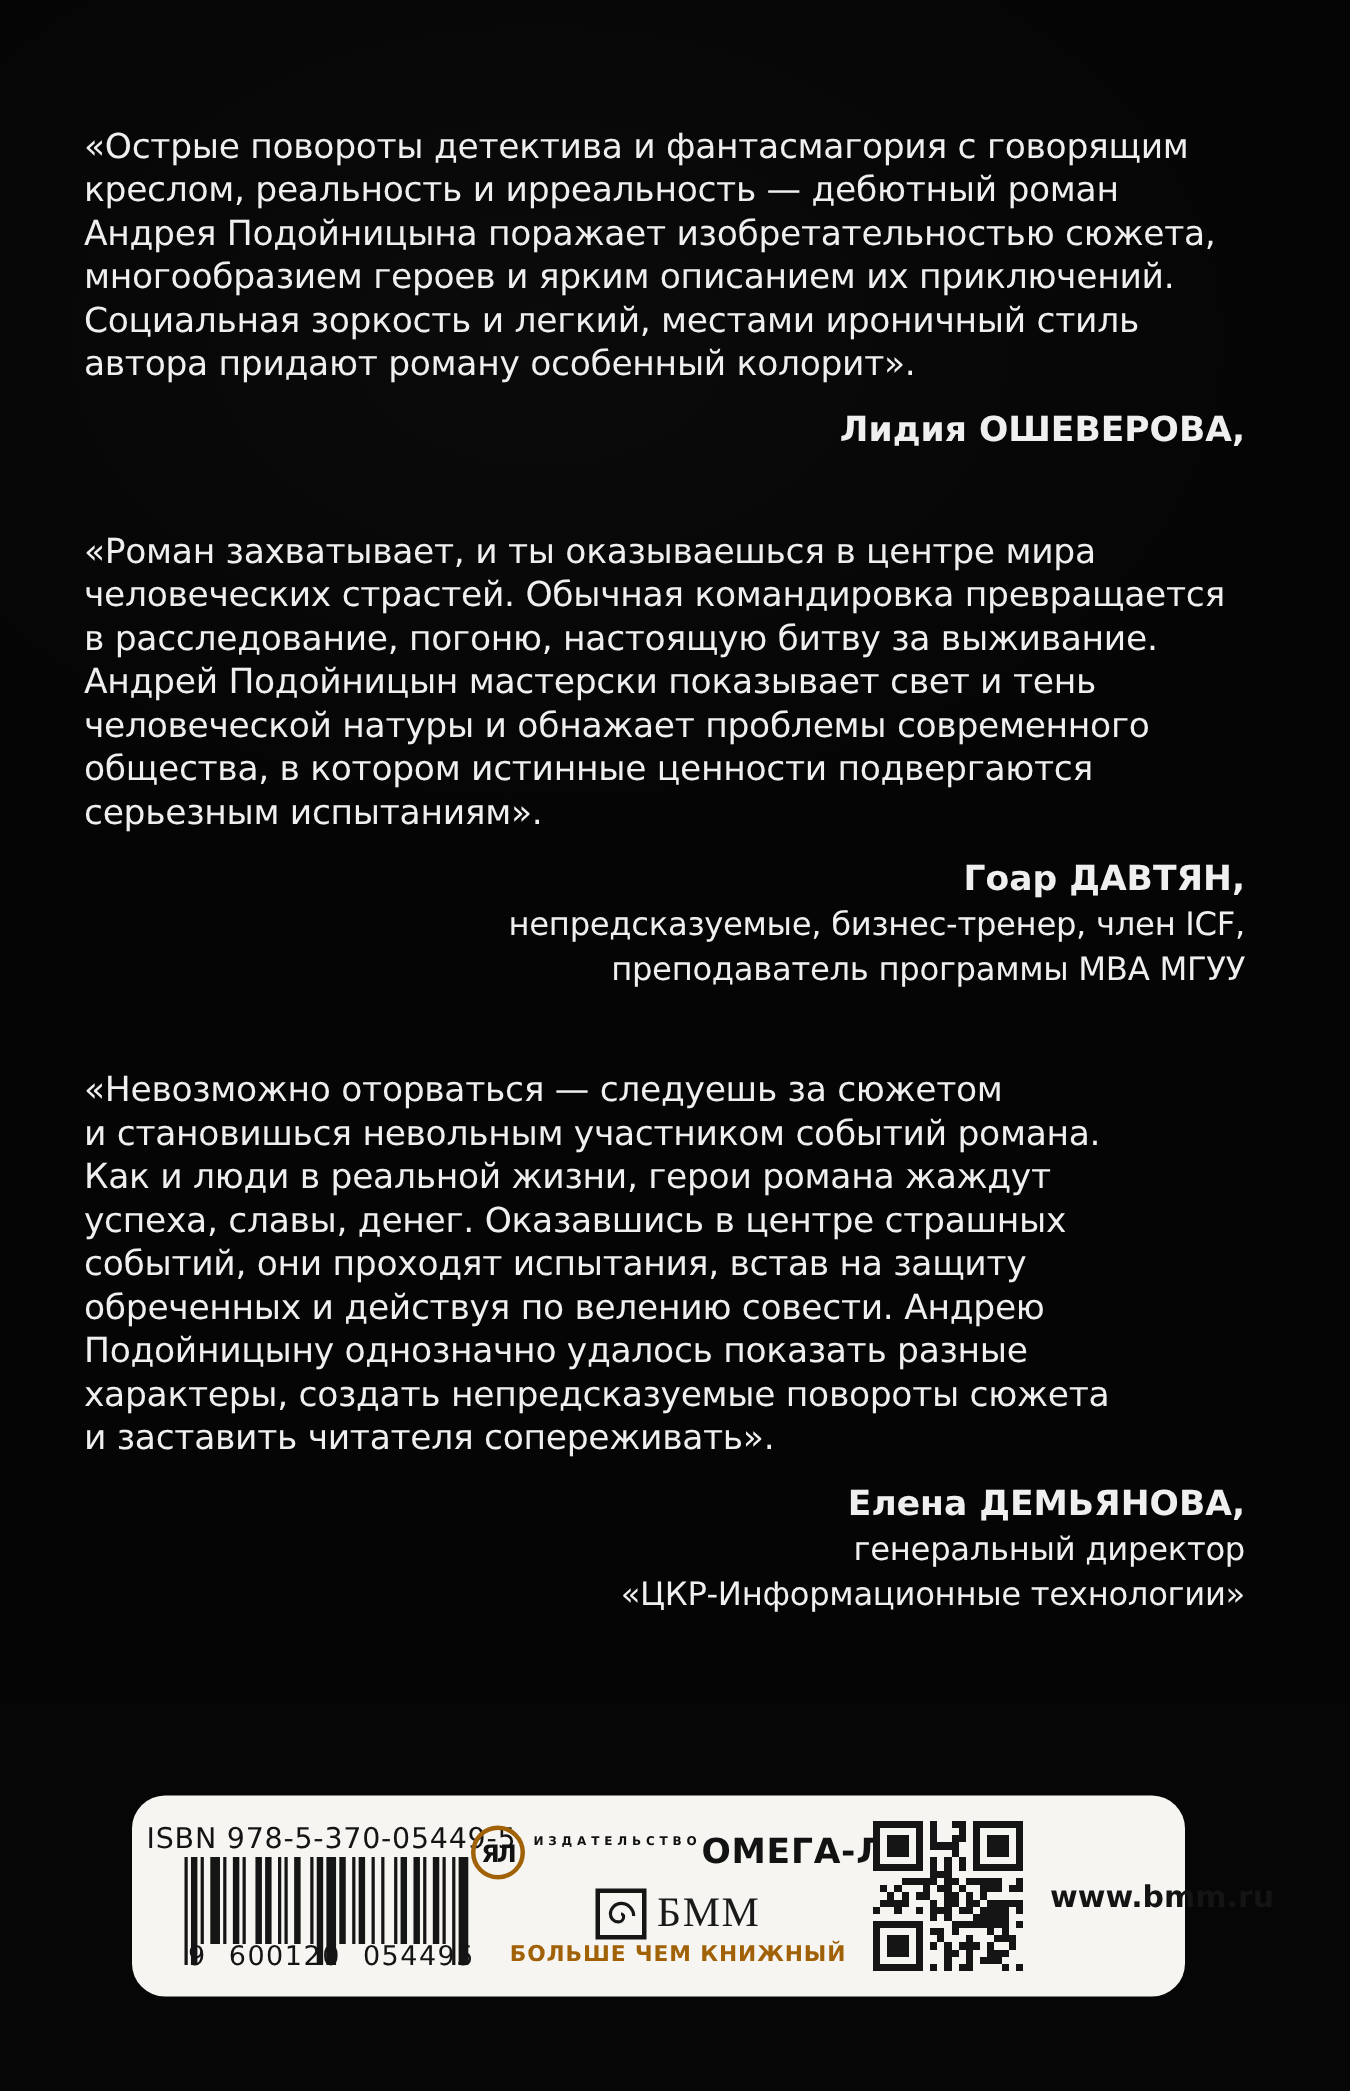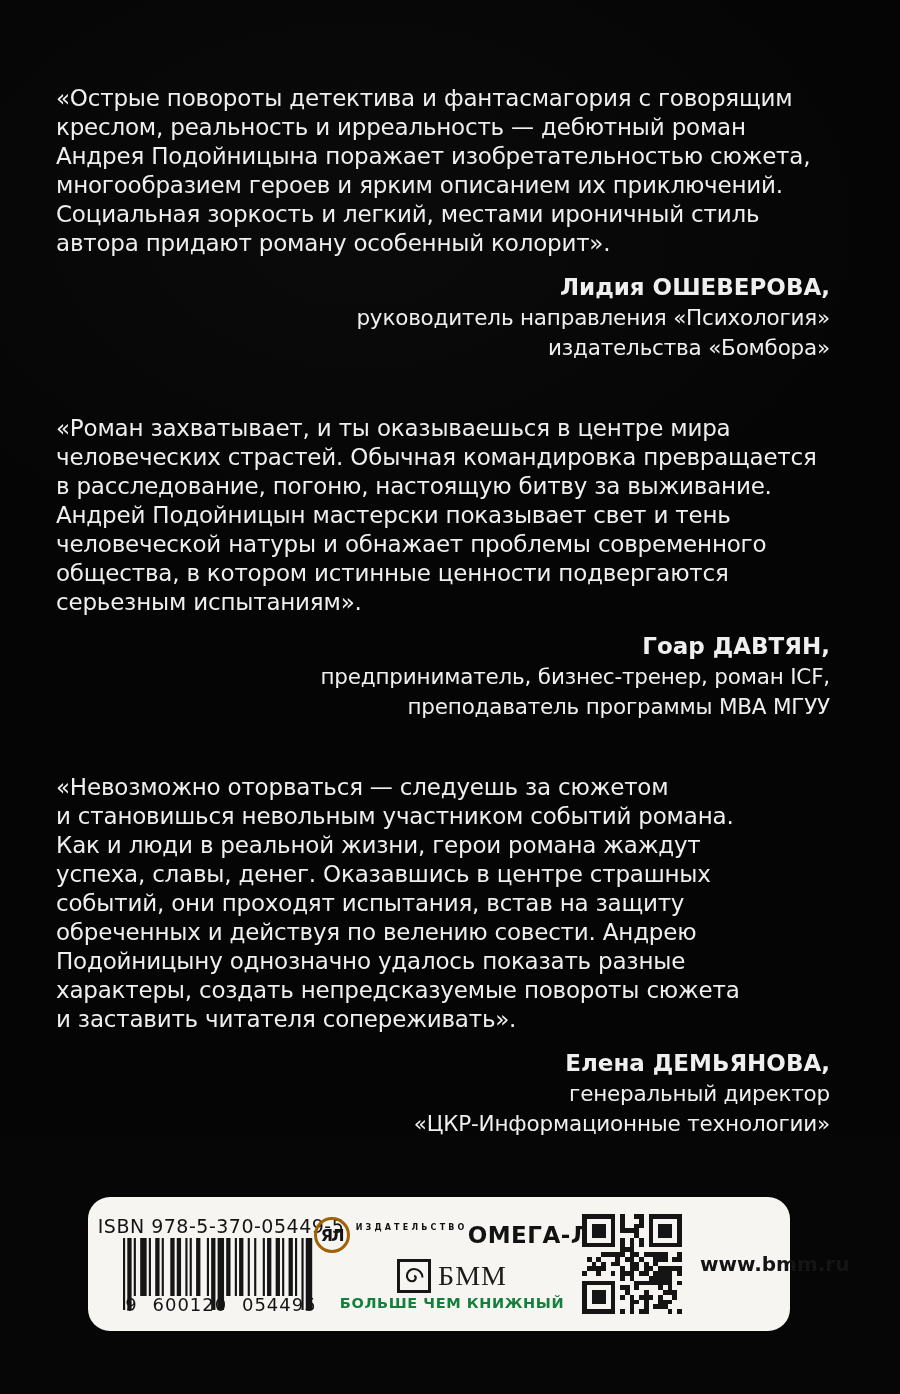--- a/index.html
+++ b/index.html
@@ -92,21 +92,21 @@
     display:flex;align-items:center;justify-content:center;
     box-sizing:border-box;flex:0 0 auto;
   }
   .bmm-name{
     font-size:28px;font-weight:400;letter-spacing:1px;color:#1a1a1a;
     line-height:36px;
     font-family:Liberation Serif, serif;
   }
   .bmm-tagline{
     margin-top:1px;
-    font-size:14.5px;font-weight:700;letter-spacing:0.6px;color:#15803d;
+    font-size:14.5px;font-weight:700;letter-spacing:0.6px;color:#a16207;
     white-space:nowrap;
   }
   .qr-block{flex:0 0 auto;width:100px;height:100px;margin-left:26px;}
   .website{
     margin-left:18px;
     font-size:20px;font-weight:700;color:#141414;white-space:nowrap;
   }
   svg{display:block;}
 </style>
 </head>
@@ -118,36 +118,34 @@
 
     <section class="quote-block">
       <p class="quote-text">«Острые повороты детектива и фантасмагория с говорящим
 креслом, реальность и ирреальность — дебютный роман
 Андрея Подойницына поражает изобретательностью сюжета,
 многообразием героев и ярким описанием их приключений.
 Социальная зоркость и легкий, местами ироничный стиль
 автора придают роману особенный колорит».</p>
       <div class="attribution">
         <div class="quote-author">Лидия ОШЕВЕРОВА,</div>
-        <div class="quote-role">руководитель направления «Психология»
-издательства «Бомбора»</div>
       </div>
     </section>
 
     <section class="quote-block">
       <p class="quote-text">«Роман захватывает, и ты оказываешься в центре мира
 человеческих страстей. Обычная командировка превращается
 в расследование, погоню, настоящую битву за выживание.
 Андрей Подойницын мастерски показывает свет и тень
 человеческой натуры и обнажает проблемы современного
 общества, в котором истинные ценности подвергаются
 серьезным испытаниям».</p>
       <div class="attribution">
         <div class="quote-author">Гоар ДАВТЯН,</div>
-        <div class="quote-role">предприниматель, бизнес-тренер, роман ICF,
+        <div class="quote-role">непредсказуемые, бизнес-тренер, член ICF,
 преподаватель программы MBA МГУУ</div>
       </div>
     </section>
 
     <section class="quote-block">
       <p class="quote-text">«Невозможно оторваться — следуешь за сюжетом
 и становишься невольным участником событий романа.
 Как и люди в реальной жизни, герои романа жаждут
 успеха, славы, денег. Оказавшись в центре страшных
 событий, они проходят испытания, встав на защиту

